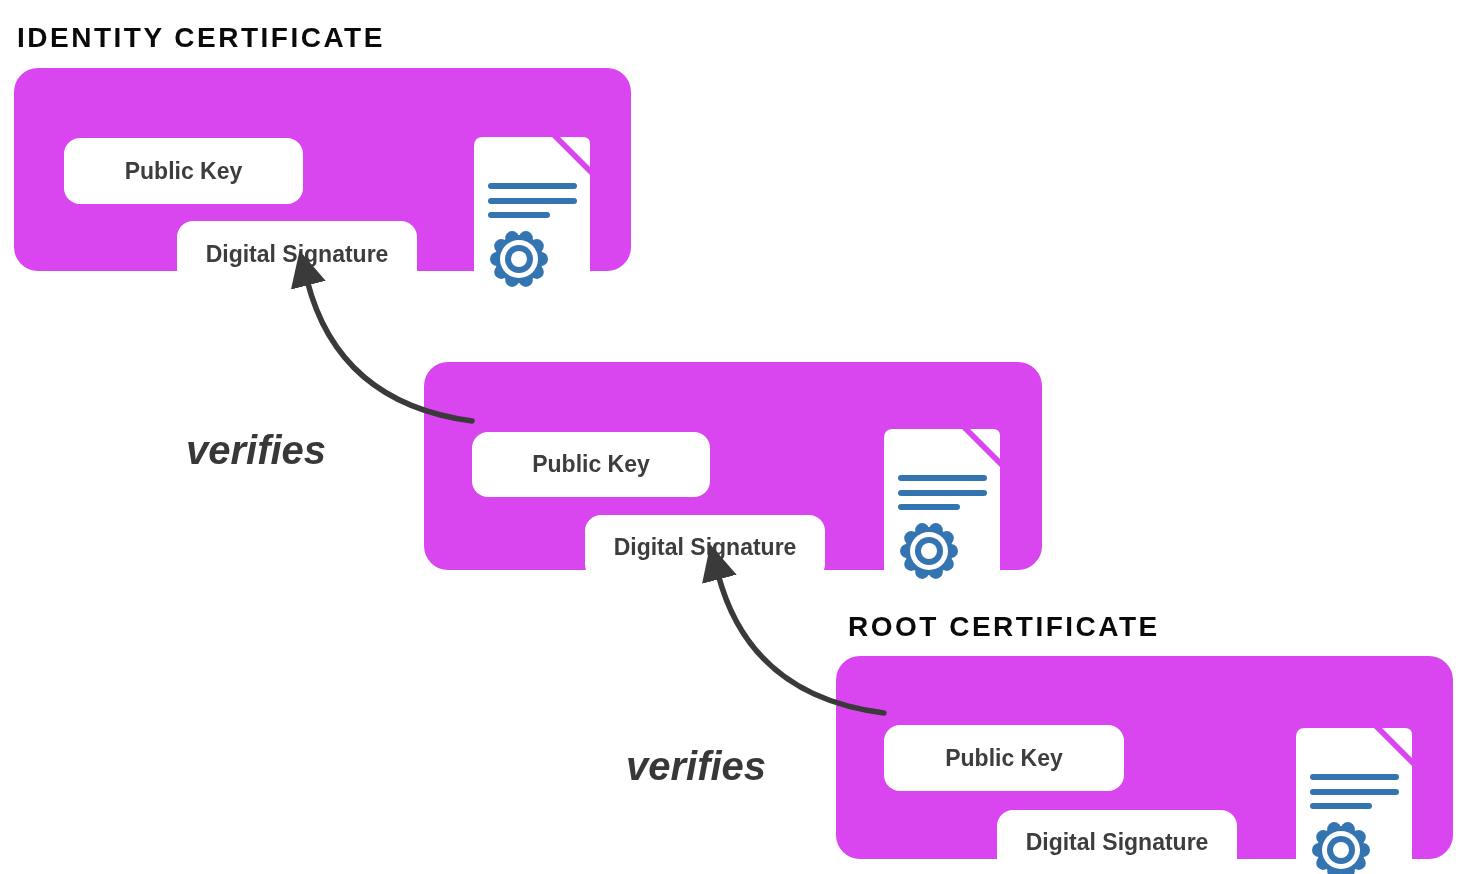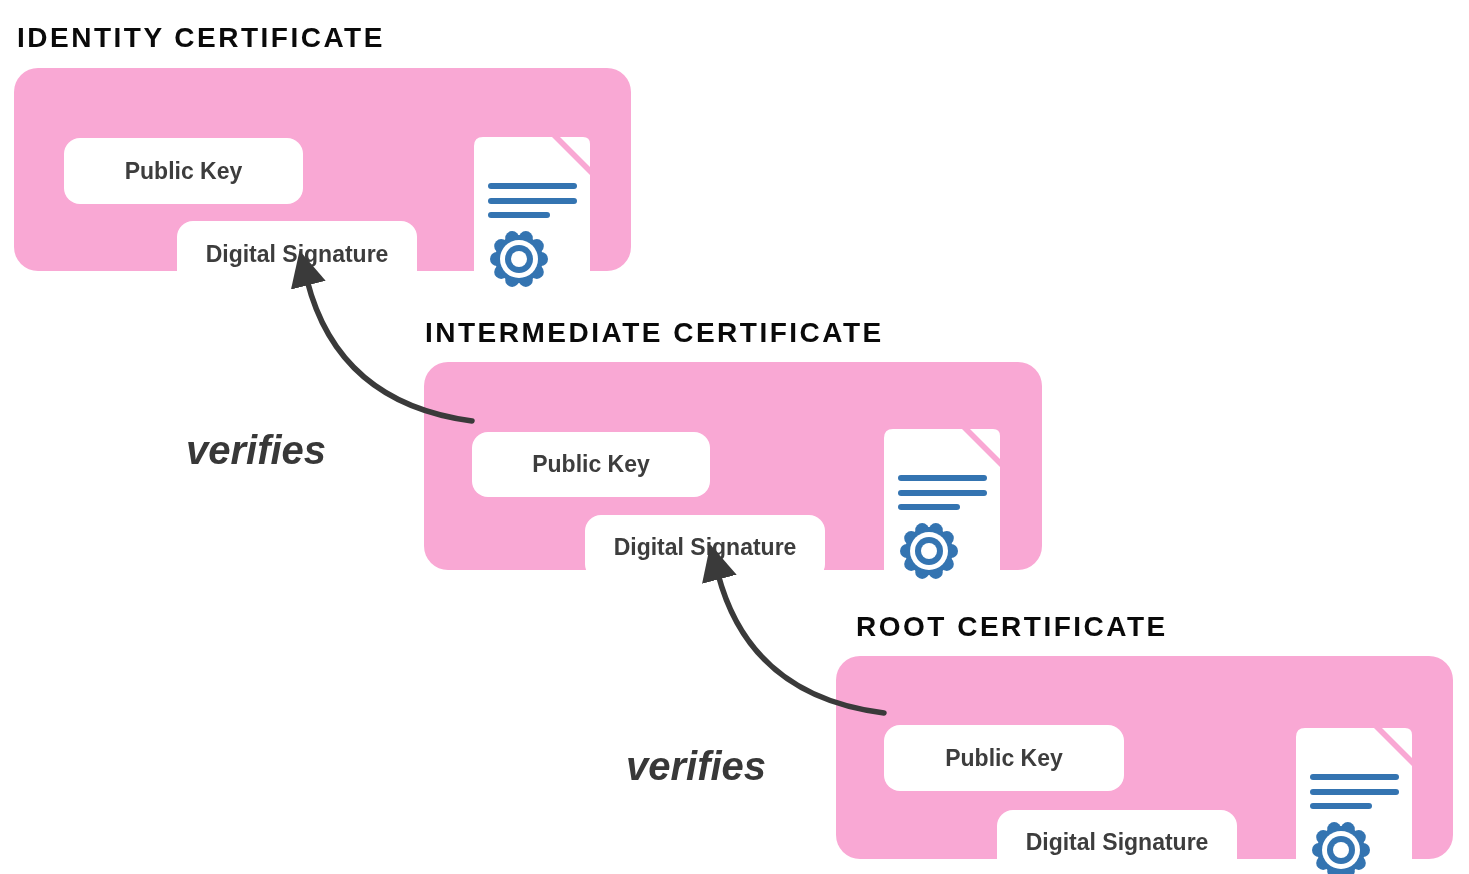--- a/index.html
+++ b/index.html
@@ -7,21 +7,21 @@
     position:relative; width:1469px; height:874px; background:#ffffff;
     font-family:"Liberation Sans", sans-serif; overflow:hidden;
   }
   .cert-group { position:absolute; }
   .cert-title {
     position:absolute; white-space:nowrap;
     font-size:28px; font-weight:bold; letter-spacing:2.5px;
     color:#0a0a0a;
   }
   .cert-card {
-    position:absolute; background:#f9a8d4; border-radius:24px;
+    position:absolute; background:#d946ef; border-radius:24px;
   }
   .pill {
     position:absolute; background:#ffffff; border-radius:16px;
     display:flex; align-items:center; justify-content:center;
     font-size:23px; font-weight:bold; color:#3d3d3d; white-space:nowrap;
   }
   .cert-icon { position:absolute; }
   .verifies-label {
     position:absolute; white-space:nowrap;
     font-size:40px; font-weight:bold; font-style:italic; color:#383838;
@@ -39,21 +39,21 @@
   
   #group-intermediate { left:424px; top:317px; width:620px; height:256px; }
   #group-intermediate .cert-title { left:1px; top:0; }
   #group-intermediate .cert-card  { left:0;   top:45px;  width:618px; height:208px; }
   #group-intermediate .pill-pk    { left:48px; top:70px;  width:238px; height:65px; }
   #group-intermediate .pill-ds    { left:161px;top:153px; width:240px; height:65px; }
   #group-intermediate .cert-icon  { left:460px;top:67px; }
 
   
   #group-root { left:836px; top:611px; width:620px; height:251px; }
-  #group-root .cert-title { left:20px; top:0; }
+  #group-root .cert-title { left:12px; top:0; }
   #group-root .cert-card  { left:0;   top:45px;  width:617px; height:203px; }
   #group-root .pill-pk    { left:48px; top:69px;  width:240px; height:66px; }
   #group-root .pill-ds    { left:161px;top:154px; width:240px; height:65px; }
   #group-root .cert-icon  { left:460px;top:72px; }
 
   #verifies-1 { left:186px; top:428px; }
   #verifies-2 { left:626px; top:744px; }
 </style>
 </head>
 <body>
@@ -90,21 +90,20 @@
           </g>
           <circle cx="45" cy="122" r="19" fill="#ffffff"></circle>
           <circle cx="45" cy="122" r="14" fill="#3474b1"></circle>
           <circle cx="45" cy="122" r="8" fill="#ffffff"></circle>
         </g>
       </svg>
     </div>
   </div>
 
   <div class="cert-group" id="group-intermediate">
-    <div class="cert-title">INTERMEDIATE CERTIFICATE</div>
     <div class="cert-card">
       <div class="pill pill-pk">Public Key</div>
       <div class="pill pill-ds">Digital Signature</div>
       <svg class="cert-icon" width="116" height="175" viewBox="0 0 116 175">
         <path d="M9 0 L78 0 L116 38 L116 141 Q116 150 107 150 L9 150 Q0 150 0 141 L0 9 Q0 0 9 0 Z" fill="#ffffff"></path>
         <path d="M86 0 L116 30 L116 7 Q116 0 109 0 Z" fill="#ffffff"></path>
         <g stroke="#3474b1" stroke-width="6" stroke-linecap="round">
           <line x1="17" y1="49" x2="100" y2="49"></line>
           <line x1="17" y1="64" x2="100" y2="64"></line>
           <line x1="17" y1="78" x2="73" y2="78"></line>

